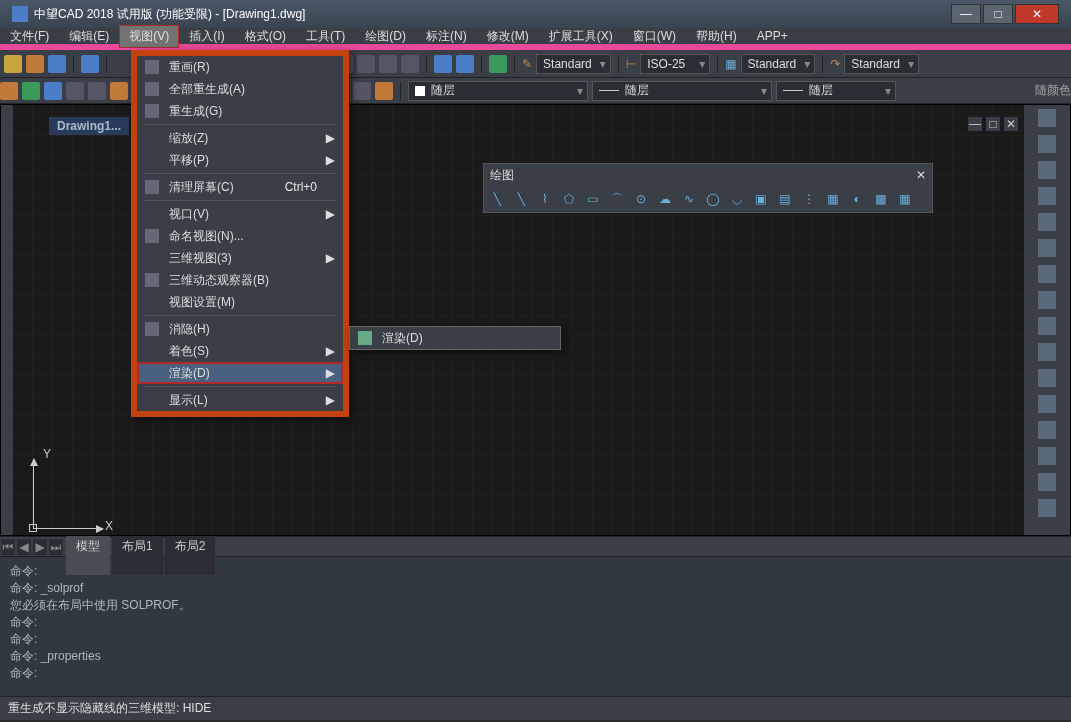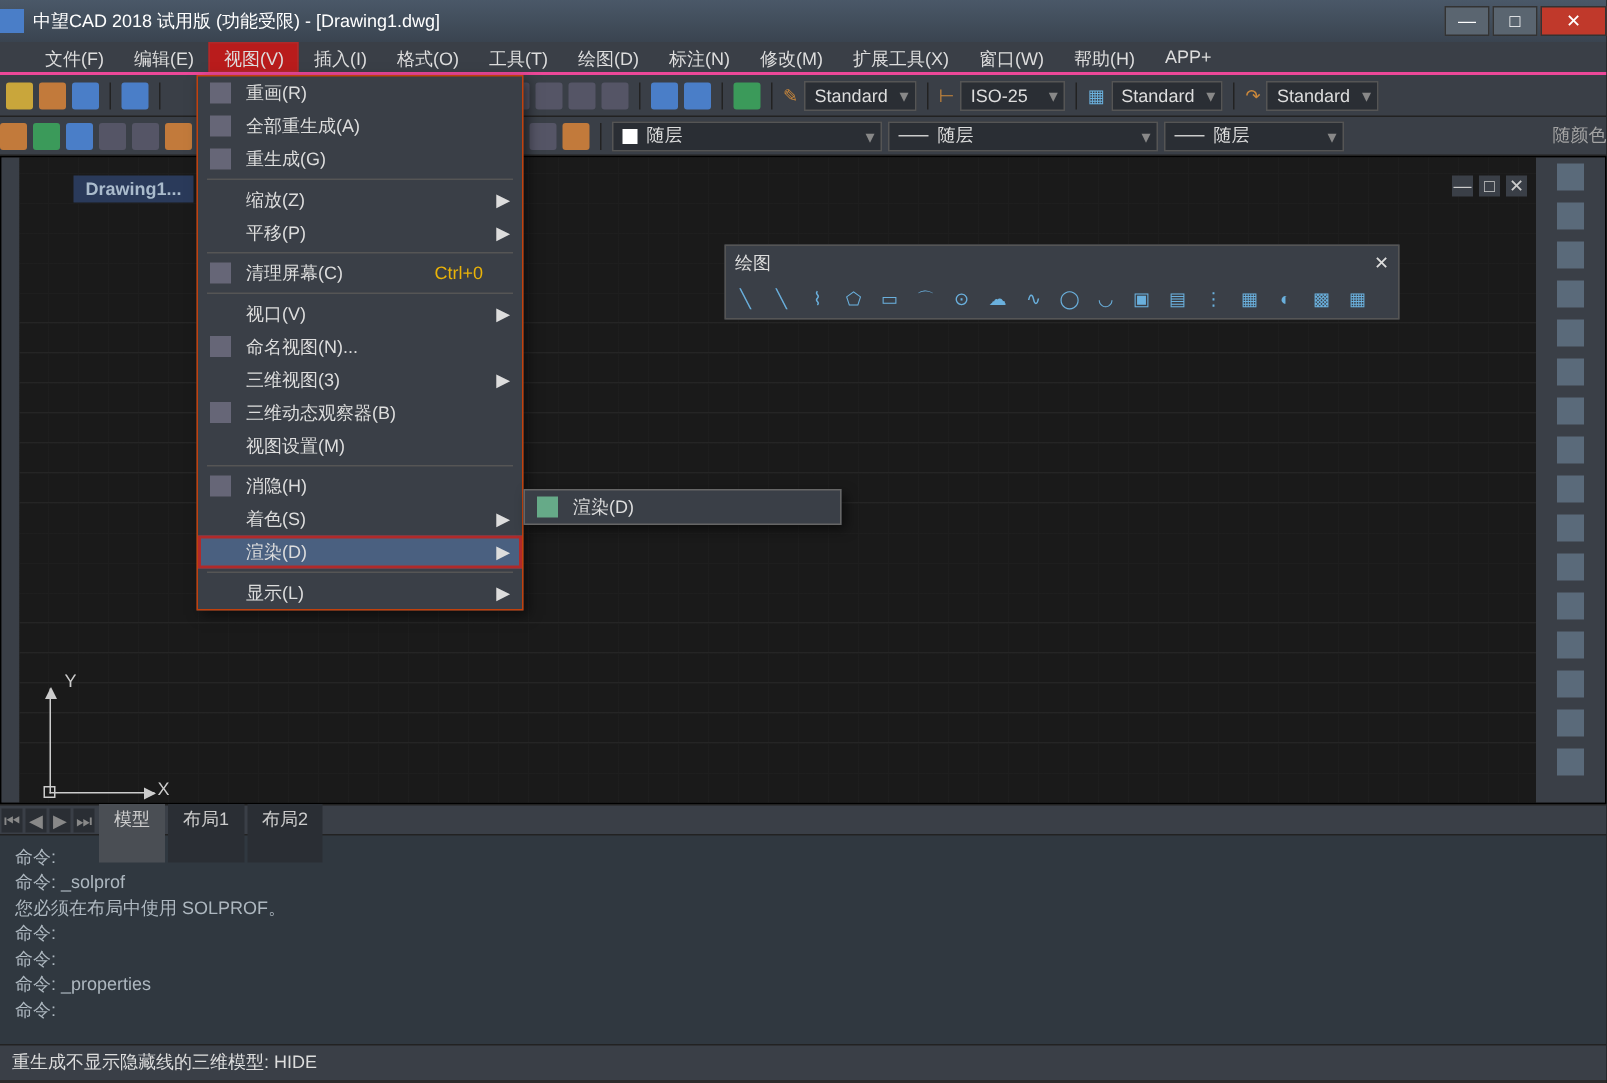--- a/index.html
+++ b/index.html
@@ -1,25 +1,25 @@
 <!DOCTYPE html>
 <html><head>
 <meta charset="utf-8">
 <style>
 * { margin: 0; padding: 0; box-sizing: border-box; font-family: "Microsoft YaHei", SimSun, sans-serif; font-size: 12px; }
 body { width: 1071px; height: 722px; background: #2b2b2b; overflow: hidden; color: #ccc; }
-.titlebar { height: 28px; background: linear-gradient(#4a5868, #3a4450); display: flex; align-items: center; padding: 0 0; }
+.titlebar { height: 28px; background: linear-gradient(#4a5868, #3a4450); display: flex; align-items: center; padding: 0 12px; }
 .titlebar .logo { width: 16px; height: 16px; background: #4a7ec8; margin-right: 6px; }
 .titlebar .title { flex: 1; color: #fff; }
 .titlebar .winbtns { display: flex; }
 .titlebar .winbtn { width: 30px; height: 20px; background: #5a6570; margin-left: 2px; display:flex; align-items:center; justify-content:center; color:#fff; border:1px solid #333;}
 .titlebar .winbtn.close { background: #c0392b; width:44px; }
-.menubar { height: 22px; background: #3a3f47; display: flex; border-bottom: 2px solid #ec4899; padding-left: 20px; }
+.menubar { height: 22px; background: #3a3f47; display: flex; align-items: center; border-bottom: 6px solid #ec4899; }
 .menubar .menuitem { padding: 3px 10px; color: #ddd; cursor: pointer; }
-.menubar .menuitem.open { background: #b91c1c; outline: 1px solid #b02a2a; outline-offset:-1px;}
+.menubar .menuitem.open { background: #737373; outline: 1px solid #b02a2a; outline-offset:-1px;}
 .toolbar1 { height: 28px; background: #3a3f47; display: flex; align-items: center; padding: 0 4px; border-bottom:1px solid #222; gap:4px;}
 .toolbar2 { height: 26px; background: #3a3f47; display: flex; align-items: center; padding: 0 0; border-bottom:1px solid #222; gap:4px;}
 .tbicon { width: 18px; height: 18px; background: #556; border-radius:2px;}
 .tbicon.y { background:#c9a63b; }
 .tbicon.b { background:#4a7ec8; }
 .tbicon.o { background:#c27a3b; }
 .tbicon.g { background:#3b9a5a; }
 .tbsep { width:1px; height:18px; background:#222; margin:0 3px;}
 .dropdown { height:20px; background:#2a2e34; border:1px solid #555; padding:0 18px 0 6px; color:#ddd; display:flex; align-items:center; min-width:70px; position:relative;}
 .dropdown::after { content:"▾"; position:absolute; right:4px; color:#888;}
@@ -36,25 +36,25 @@
 .axes .yaxis::before { content:""; position:absolute; top:-5px; left:-3px; border:4px solid transparent; border-bottom:8px solid #ccc;}
 .axes .xaxis { position:absolute; left:6px; bottom:0; height:1px; width:70px; background:#ccc;}
 .axes .xaxis::before { content:""; position:absolute; right:-5px; top:-3px; border:4px solid transparent; border-left:8px solid #ccc;}
 .axes .sq { position:absolute; left:2px; bottom:-3px; width:8px; height:8px; border:1px solid #ccc;}
 .axes .ylab { position:absolute; left:16px; top:-2px; color:#ccc;}
 .axes .xlab { position:absolute; right:-6px; bottom:-4px; color:#ccc;}
 .floatbar { position:absolute; top:58px; left:470px; width:450px; background:#3a3f47; border:1px solid #555;}
 .floatbar .fb-title { height:22px; display:flex; align-items:center; padding:0 6px; color:#ddd; justify-content:space-between;}
 .floatbar .fb-icons { display:flex; padding:4px; gap:6px; flex-wrap:wrap;}
 .floatbar .fb-icons span { width:18px; height:18px; display:flex; align-items:center; justify-content:center; color:#6ab0dd;}
-.dropmenu { position:absolute; top:50px; left:131px; width:218px; background:#3a3f47; border:1px solid #c2410c; box-shadow:3px 3px 8px rgba(0,0,0,.5); z-index:100;}
+.dropmenu { position:absolute; top:50px; left:131px; width:218px; background:#3a3f47; border:6px solid #c2410c; box-shadow:3px 3px 8px rgba(0,0,0,.5); z-index:100;}
 .dropmenu .dm-item { height:22px; display:flex; align-items:center; padding:0 8px 0 32px; color:#ddd; position:relative;}
 .dropmenu .dm-item.hl { outline:2px solid #b02a2a; outline-offset:-2px; background:#4a6080;}
 .dropmenu .dm-item .arrow { position:absolute; right:8px;}
-.dropmenu .dm-item .shortcut { position:absolute; right:26px; color:#eab308;}
+.dropmenu .dm-item .shortcut { position:absolute; right:26px; color:#e5e5e5;}
 .dropmenu .dm-item .dm-icon { position:absolute; left:8px; width:14px; height:14px; background:#667;}
 .dropmenu .dm-sep { height:1px; background:#555; margin:2px 6px;}
 .submenu { position:absolute; top:326px; left:349px; width:212px; background:#3a3f47; border:1px solid #666; box-shadow:3px 3px 8px rgba(0,0,0,.5); z-index:101;}
 .submenu .sm-item { height:22px; display:flex; align-items:center; padding:0 8px 0 32px; color:#ddd; position:relative;}
 .submenu .sm-item .sm-icon { position:absolute; left:8px; width:14px; height:14px;}
 .submenu .sm-item.hl { outline:2px solid #b02a2a; outline-offset:-2px;}
 .tabbar { height:20px; background:#3a3f47; display:flex; align-items:center; border-top:1px solid #222;}
 .tabbar .tabnav { width:14px; height:16px; background:#2a2e34; margin:0 1px; display:flex; align-items:center; justify-content:center; color:#888;}
 .tabbar .tab { padding:20px 10px; color:#ccc; background:#2a2e34; margin-left:2px;}
 .tabbar .tab.active { background:#4a4e54;}

